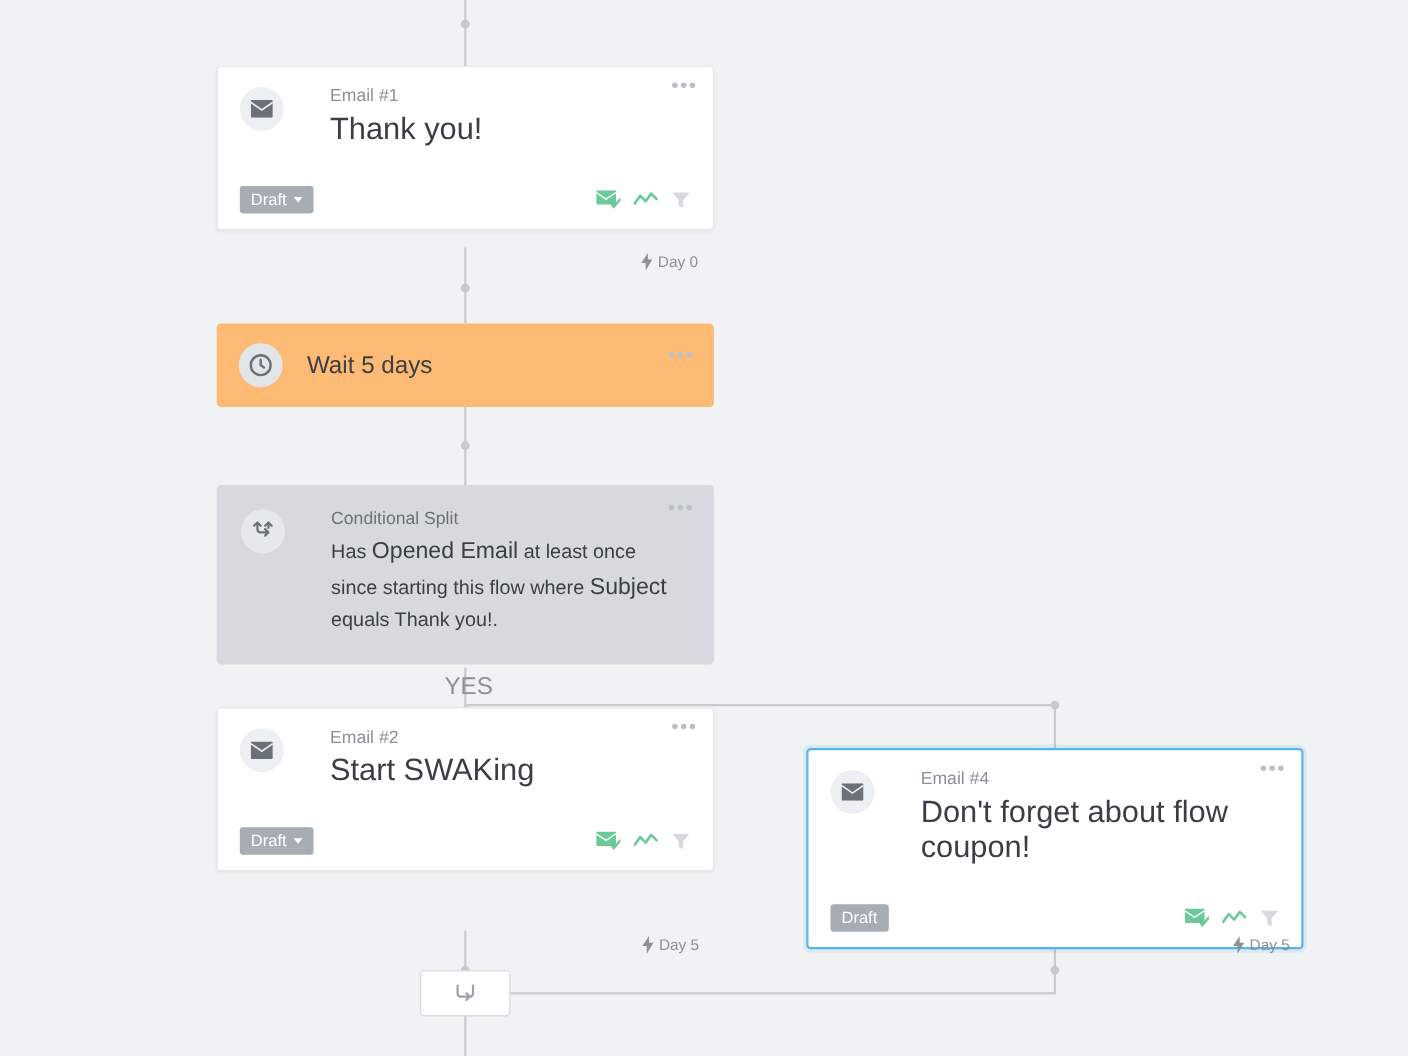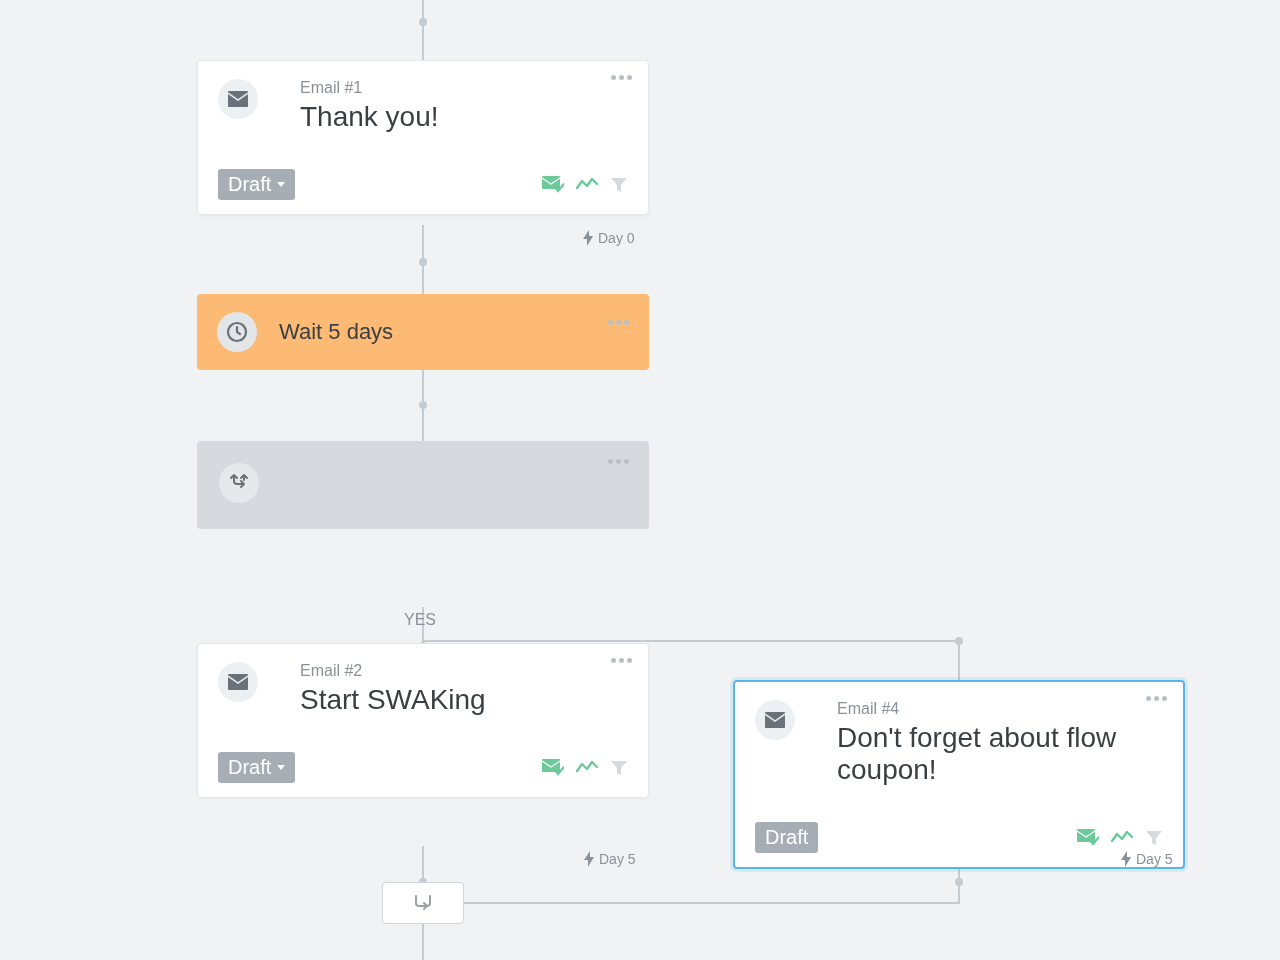--- a/index.html
+++ b/index.html
@@ -81,36 +81,36 @@
   }
   .more-btn span { width:5px; height:5px; background:#b9c0c7; border-radius:50%; display:block;}
   .more-btn.split { top: 18px; right: 20px; }
   .more-btn.wait { top: 26px; right: 20px; }
 
   .card-footer {
     display: flex; align-items: center; justify-content: space-between;
     margin-top: 36px;
   }
   .draft-badge {
-    background: #a6adb4; color: #fff; font-size: 20px;
+    background: #a6adb4; color: #fff; font-size: 15px;
     padding: 4px 10px; border-radius: 3px; display:inline-flex; align-items:center; gap:6px;
     cursor: pointer;
   }
   .draft-badge .caret {
     width:0;height:0;border-left:4px solid transparent;border-right:4px solid transparent;border-top:5px solid #fff;
   }
   .footer-icons { display:flex; align-items:center; gap:12px; }
   .footer-icons svg { display:block; }
 
   .day-label {
     position: absolute; color: #8a9199; font-size: 14px;
     display:flex; align-items:center; gap:4px;
   }
   .branch-label {
-    position: absolute; color: #8a9199; font-size: 16px; font-weight: 500;
+    position: absolute; color: #8a9199; font-size: 22px; font-weight: 500;
   }
 
   .merge-box {
     position: absolute;
     width: 82px; height: 42px; background: #fff;
     border: 1px solid #d0d5d9; border-radius: 4px;
     display:flex; align-items:center; justify-content:center;
   }
 </style>
 </head>
@@ -212,20 +212,26 @@
         <span></span>
         <span></span>
         <span></span>
       </div>
     <div class="row">
       <div class="icon-circle" style="background:#e6e9ec">
         <svg width="22" height="22" viewBox="0 0 22 22">
             <path d="M6 3 L6 9 Q6 12 9 12 L16 12 M16 12 L13 9 M16 12 L13 15 M6 3 L3 6 M6 3 L9 6 M16 3 L16 8 M16 3 L13 6 M16 3 L19 6" stroke="#6b7178" stroke-width="2" fill="none" stroke-linecap="round" stroke-linejoin="round"></path>
           </svg>
       </div>
+      <div style="flex:1">
+        <div class="card-title-small" style="color:#6b7178">Conditional Split</div>
+        <div class="split-body">
+          <span>Has </span><span class="strong">Opened Email</span><span> at least once since starting this flow where </span><span class="strong">Subject</span><span> equals Thank you!.</span>
+        </div>
+      </div>
     </div>
   </div>
 
   <div class="branch-label" style="left:404px; top:611px;">YES</div>
   <div class="branch-label" style="left:530px; top:611px;margin-top:37px;">NO</div>
 
   <div class="email-card" style="left:197px; top:643px;">
     <div class="more-btn">
         <span></span>
         <span></span>

